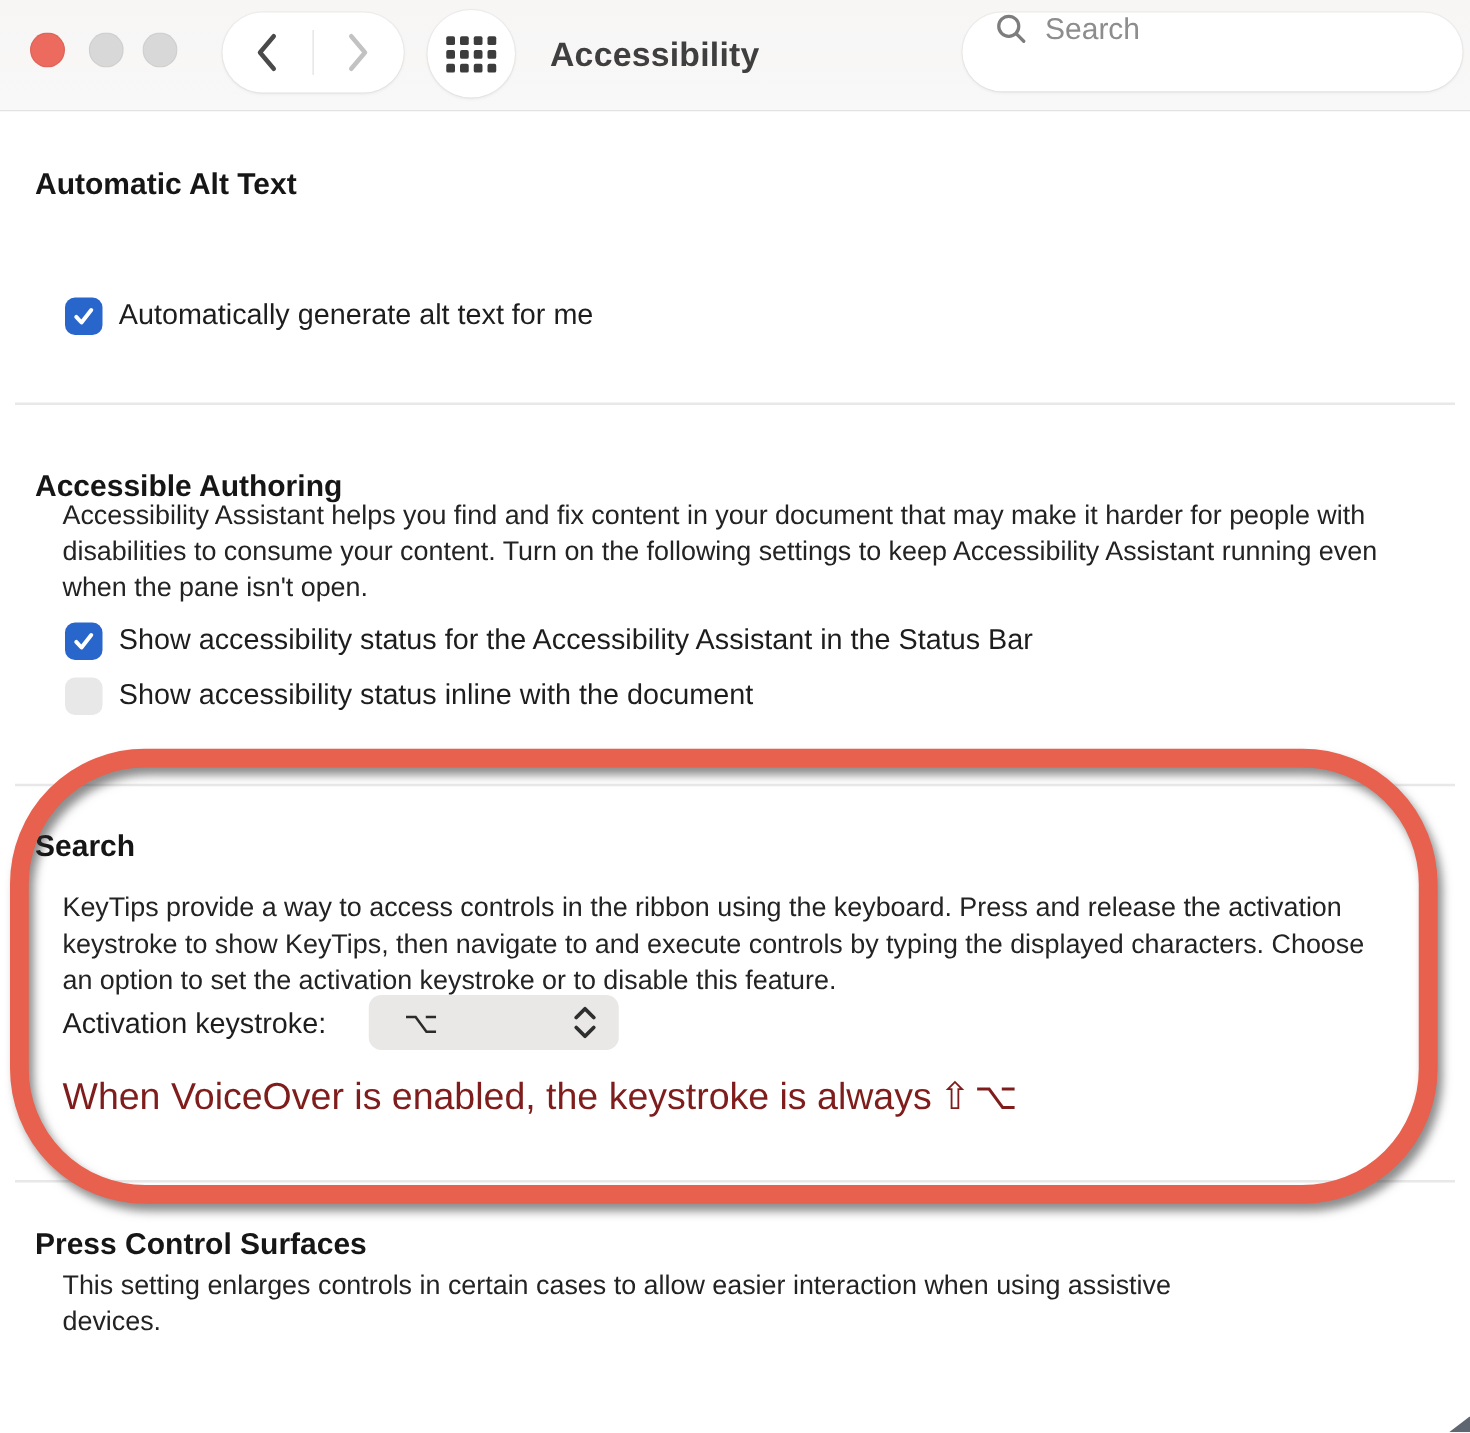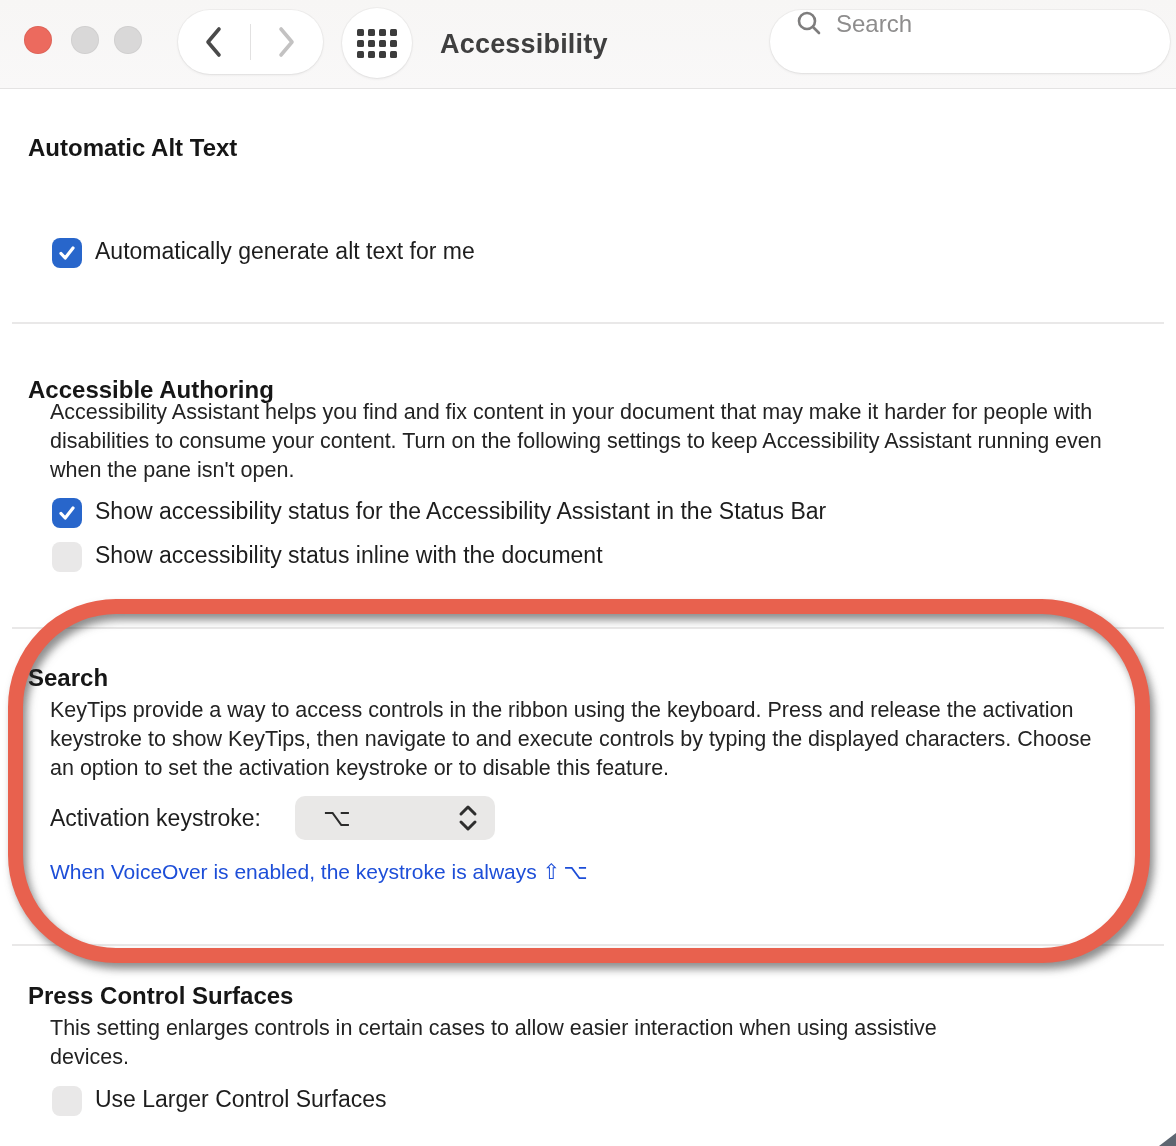--- a/index.html
+++ b/index.html
@@ -76,21 +76,21 @@
 
   
   .activation-row { position:absolute; left:50px; top:796px; height:44px; display:flex; align-items:center; }
   .activation-label { font-size:23px; color:#1d1d1d; }
   .dropdown {
     margin-left:34px; width:200px; height:44px; background:#e9e8e7; border-radius:10px;
     display:flex; align-items:center; padding:0 16px; cursor:pointer;
   }
   .dd-value { font-family:"DejaVu Sans",sans-serif; font-size:24px; color:#2b2b2b; margin-left:12px; }
   .dd-chevrons { margin-left:auto; }
-  .hint { position:absolute; left:50px; top:860px; font-size:21px; color:#1d4ed8; }
+  .hint { position:absolute; left:50px; top:860px; font-size:30px; color:#7f1d1d; }
   .hint .sym { font-family:"DejaVu Sans",sans-serif; letter-spacing:3px; margin-left:6px; }
 
   
   .annotation {
     position:absolute; left:8px; top:599px; width:1142px; height:364px;
     border:15px solid #e8614e; border-radius:108px;
     filter:drop-shadow(4px 6px 4px rgba(45,45,45,0.55));
     pointer-events:none; z-index:5;
   }
 
@@ -178,21 +178,21 @@
       <svg width="20" height="20" viewBox="0 0 20 20">
         <polyline points="4,10.5 8.2,15 16,5" fill="none" stroke="#ffffff" stroke-width="3.2" stroke-linecap="round" stroke-linejoin="round"></polyline>
       </svg>
     </span>
     <span class="cblabel">Show accessibility status for the Accessibility Assistant in the Status Bar</span>
   </div>
 
   <div class="divider" style="top:627px"></div>
 
   <div class="heading" style="top:664px">Search</div>
-  <div class="desc" style="top:696px; width:1055px">KeyTips provide a way to access controls in the ribbon using the keyboard. Press and release the activation keystroke to show KeyTips, then navigate to and execute controls by typing the displayed characters. Choose an option to set the activation keystroke or to disable this feature.</div>
+  <div class="desc" style="top:712px; width:1055px">KeyTips provide a way to access controls in the ribbon using the keyboard. Press and release the activation keystroke to show KeyTips, then navigate to and execute controls by typing the displayed characters. Choose an option to set the activation keystroke or to disable this feature.</div>
 
   <div class="activation-row">
     <span class="activation-label">Activation keystroke:</span>
     <div class="dropdown">
       <span class="dd-value">⌥</span>
       <svg class="dd-chevrons" width="22" height="30" viewBox="0 0 22 30">
         <polyline points="4,11 11,4 18,11" fill="none" stroke="#2e2e2e" stroke-width="3" stroke-linecap="round" stroke-linejoin="round"></polyline>
         <polyline points="4,19 11,26 18,19" fill="none" stroke="#2e2e2e" stroke-width="3" stroke-linecap="round" stroke-linejoin="round"></polyline>
       </svg>
     </div>
@@ -201,21 +201,15 @@
   <div class="hint">
     <span>When VoiceOver is enabled, the keystroke is always</span><span class="sym">⇧⌥</span>
   </div>
 
   <div class="annotation"></div>
 
   <div class="divider" style="top:944px"></div>
 
   <div class="heading" style="top:982px">Press Control Surfaces</div>
   <div class="desc" style="top:1014px; width:900px">This setting enlarges controls in certain cases to allow easier interaction when using assistive devices.</div>
-  <div class="cbrow" style="top:1086px">
-    <span class="cb">
-      
-    </span>
-    <span class="cblabel">Use Larger Control Surfaces</span>
-  </div>
 
   <div class="cursor-tip"></div>
 </div>
 
 </body></html>

